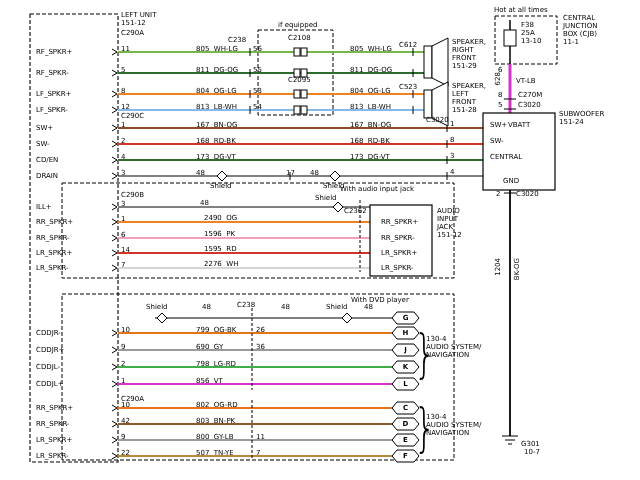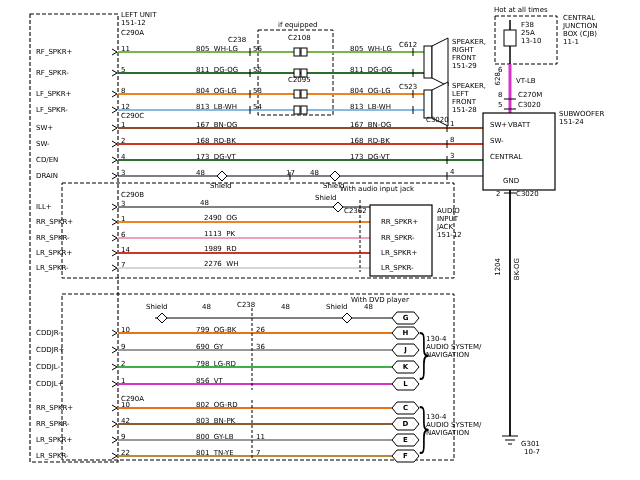--- a/index.html
+++ b/index.html
@@ -241,22 +241,22 @@
   <div class="lbl vtext" style="left:494px;top:258px">1204</div>
   <div class="lbl vtext" style="left:513px;top:258px">BK-OG</div>
   <div class="lbl" style="left:521px;top:440px">G301</div>
   <div class="lbl" style="left:524px;top:448px">10-7</div>
 
   <div class="lbl" style="left:340px;top:185px">With audio input jack</div>
   <div class="lbl" style="left:315px;top:194px">Shield</div>
   <div class="lbl" style="left:344px;top:207px">C2362</div>
   <div class="lbl" style="left:200px;top:199px">48</div>
   <div class="lbl" style="left:204px;top:214px">2490  OG</div>
-  <div class="lbl" style="left:204px;top:230px">1113  PK</div>
-  <div class="lbl" style="left:204px;top:245px">1989  RD</div>
+  <div class="lbl" style="left:204px;top:230px">1596  PK</div>
+  <div class="lbl" style="left:204px;top:245px">1595  RD</div>
   <div class="lbl" style="left:204px;top:260px">2276  WH</div>
   <div class="lbl" style="left:381px;top:218px">RR_SPKR+</div>
   <div class="lbl" style="left:381px;top:234px">RR_SPKR-</div>
   <div class="lbl" style="left:381px;top:249px">LR_SPKR+</div>
   <div class="lbl" style="left:381px;top:264px">LR_SPKR-</div>
   <div class="lbl" style="left:437px;top:207px">AUDIO
 INPUT
 JACK
 151-12</div>
 
@@ -279,21 +279,21 @@
   <div class="lbl c b" style="left:392px;top:363px;width:27px">K</div>
   <div class="lbl c b" style="left:392px;top:380px;width:27px">L</div>
   <div class="brace" style="left:414px;top:336px">}</div>
   <div class="lbl" style="left:426px;top:335px">130-4
 AUDIO SYSTEM/
 NAVIGATION</div>
 
   <div class="lbl" style="left:196px;top:401px">802  OG-RD</div>
   <div class="lbl" style="left:196px;top:417px">803  BN-PK</div>
   <div class="lbl" style="left:196px;top:433px">800  GY-LB</div>
-  <div class="lbl" style="left:196px;top:449px">801  TN-YE</div>
+  <div class="lbl" style="left:196px;top:449px">507  TN-YE</div>
   <div class="lbl" style="left:256px;top:433px">11</div>
   <div class="lbl" style="left:256px;top:449px">7</div>
   <div class="lbl c b" style="left:392px;top:404px;width:27px">C</div>
   <div class="lbl c b" style="left:392px;top:420px;width:27px">D</div>
   <div class="lbl c b" style="left:392px;top:436px;width:27px">E</div>
   <div class="lbl c b" style="left:392px;top:452px;width:27px">F</div>
   <div class="brace" style="left:414px;top:410px">}</div>
   <div class="lbl" style="left:426px;top:413px">130-4
 AUDIO SYSTEM/
 NAVIGATION</div>

